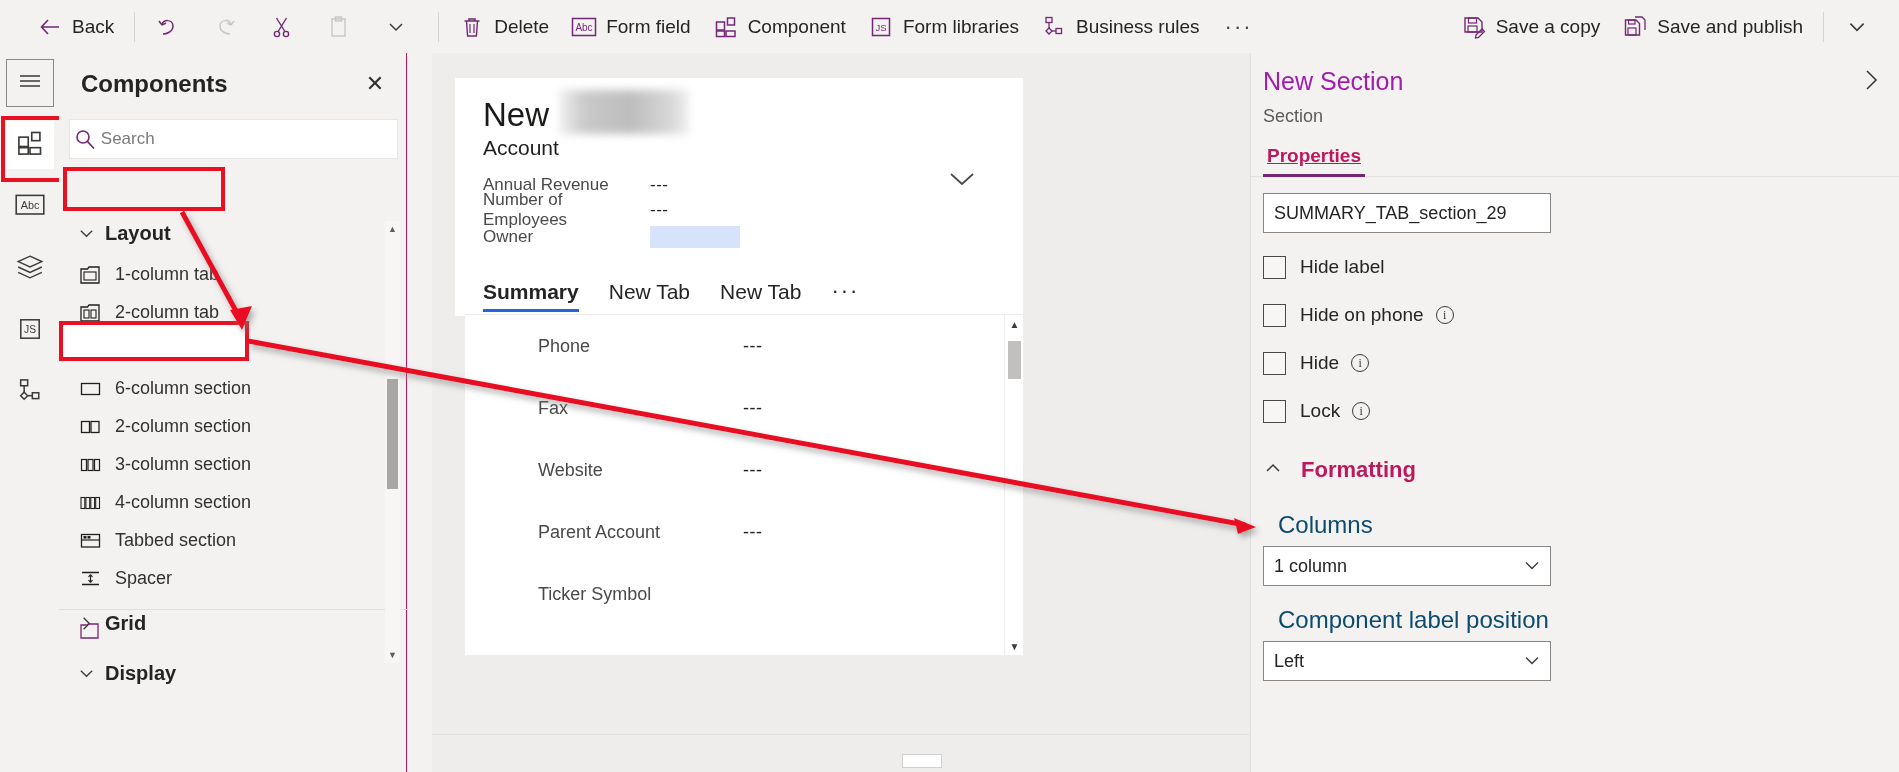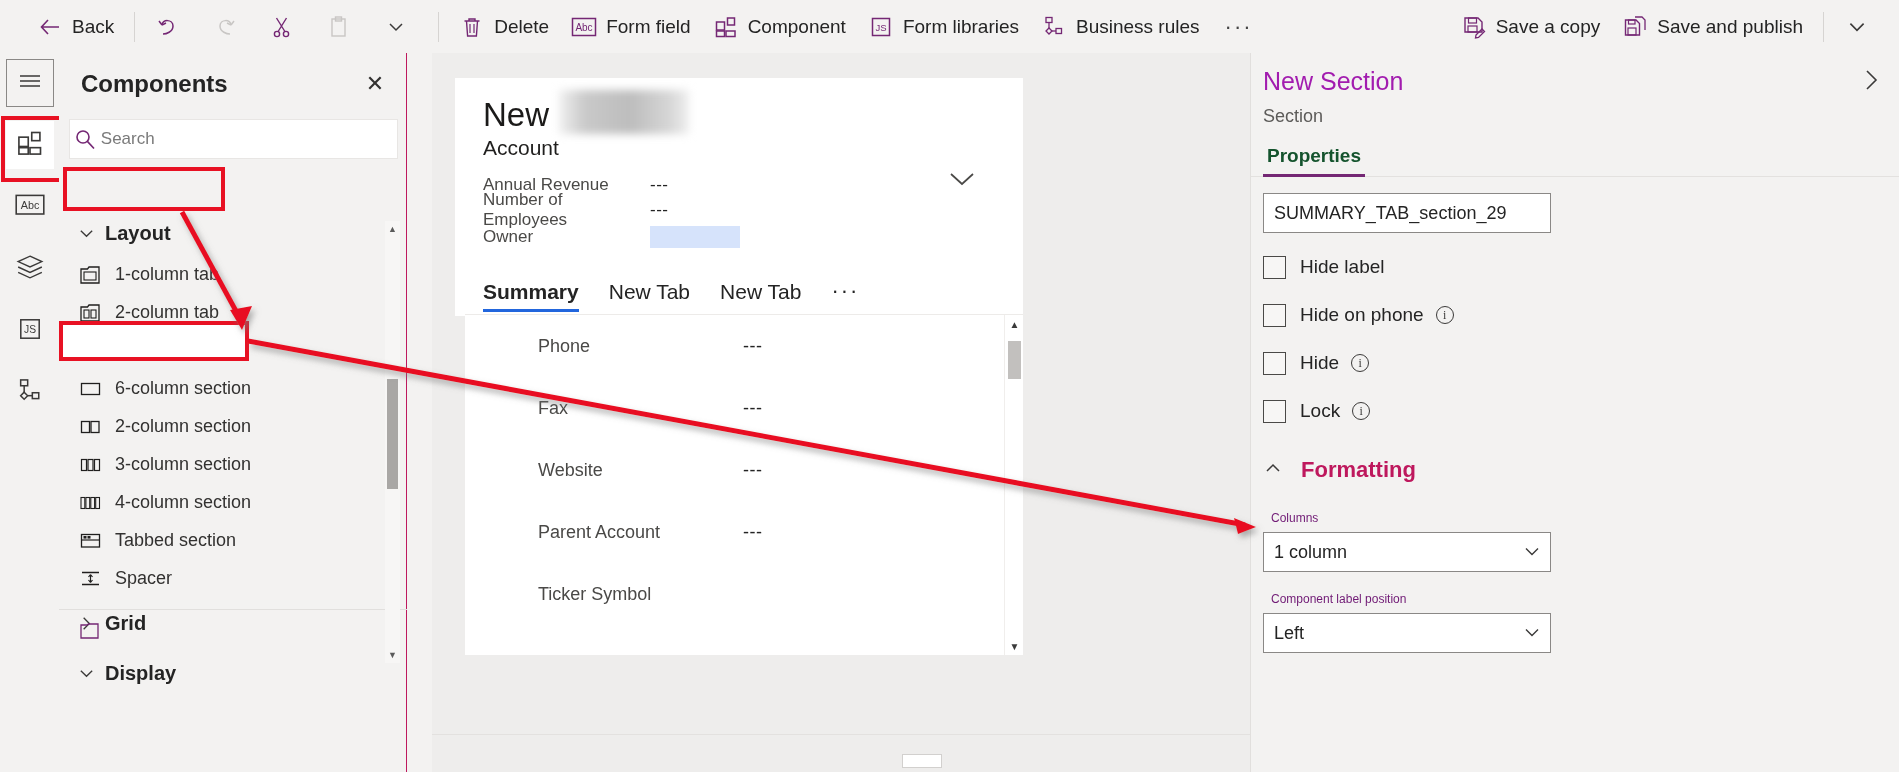--- a/index.html
+++ b/index.html
@@ -308,22 +308,22 @@
   .props-collapse {
     position: absolute; right: 18px; top: 14px;
     font-size: 25px; color: #3b3a39; cursor: pointer;
   }
   .props-tabs {
     margin-top: 18px;
     border-bottom: 1px solid #e3e1df;
     display: flex; padding-left: 12px;
   }
   .props-tab {
-    font-size: 19px; font-weight: 700; color: #14532d;
-    padding: 0 4px 9px 4px; position: relative; cursor: pointer;
+    font-size: 19px; font-weight: 700; color: #be185d;
+    padding: 0 4px 9px 4px; position: relative; cursor: pointer; text-decoration: underline;
   }
   .props-tab.active::after {
     content: "";
     position: absolute; left: 0; right: 0; bottom: -1px;
     height: 3px; background: #742774;
   }
   .props-body { padding: 16px 10px 0 12px; }
   .text-field {
     width: 288px; height: 40px;
     background: #ffffff;
@@ -353,21 +353,21 @@
     font-family: "Liberation Serif", serif;
   }
   .sec-head {
     display: flex; align-items: center;
     height: 54px; margin-top: 8px;
     font-size: 22px; font-weight: 600; color: #be185d;
     cursor: pointer;
   }
   .sec-head .chev { width: 38px; font-size: 16px; color: #3b3a39; font-weight: 400; }
   .fld-label {
-    font-size: 12px; color: #701a75; margin: 14px 0 7px 8px;
+    font-size: 24px; color: #0c4a6e; margin: 14px 0 7px 15px;
   }
   .select-box {
     width: 288px; height: 40px;
     background: #ffffff; border: 1px solid #8a8886;
     display: flex; align-items: center;
     padding: 0 10px;
     font-size: 18px; color: #242424;
     cursor: pointer;
     position: relative;
   }

